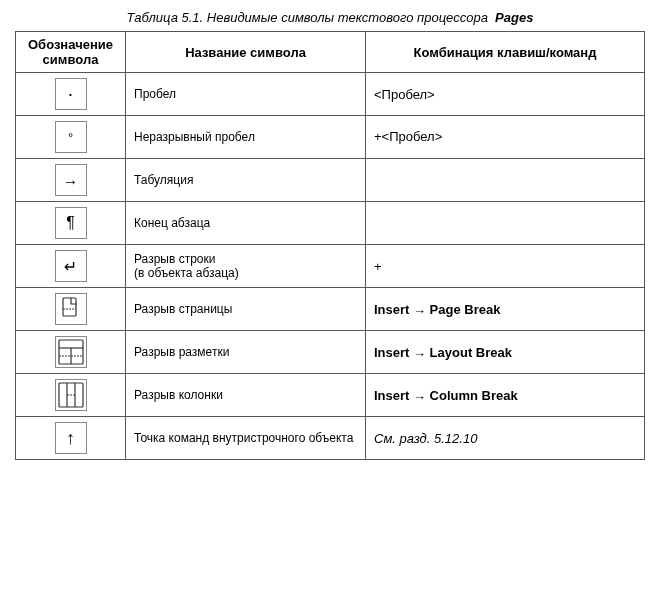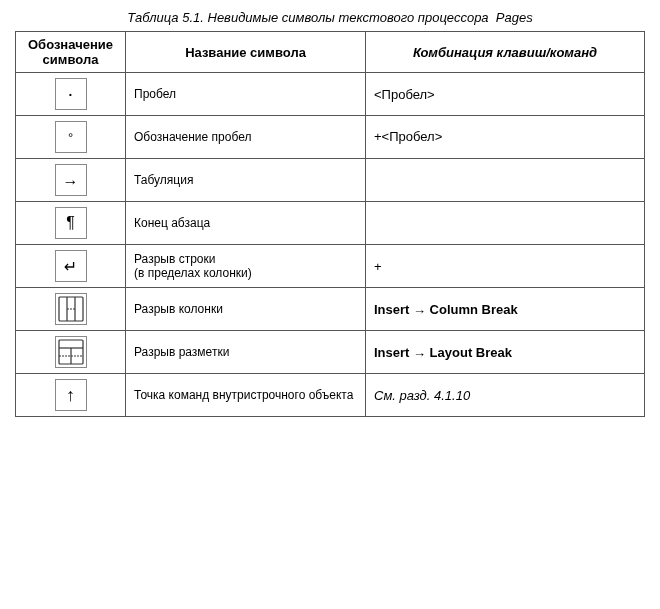--- a/index.html
+++ b/index.html
@@ -12,21 +12,21 @@
       padding: 10px 15px;
     }
     .table-title {
       text-align: center;
       font-size: 13px;
       margin-bottom: 6px;
       font-style: italic;
     }
     .table-title strong {
       font-style: italic;
-      font-weight: normal;
+      font-weight: bold;
     }
     table {
       width: 100%;
       border-collapse: collapse;
       border: 1px solid #000000;
     }
     th, td {
       border: 1px solid #555;
       padding: 5px 8px;
       vertical-align: middle;
@@ -39,21 +39,20 @@
     }
     .col-symbol {
       width: 110px;
       text-align: center;
     }
     .col-name {
       width: 240px;
     }
     .col-combo {
       width: auto;
-      font-style: italic;
     }
     .symbol-cell {
       text-align: center;
     }
     .symbol-box {
       display: inline-flex;
       align-items: center;
       justify-content: center;
       border: 1px solid #888;
       width: 32px;
@@ -87,69 +86,80 @@
         <td class="symbol-cell"><span class="symbol-box">
             <span style="font-size:8px;font-weight:bold;">•</span>
           </span></td>
         <td class="name-cell"><span>Пробел</span></td>
         <td><span>&lt;Пробел&gt;</span></td>
       </tr>
       <tr>
         <td class="symbol-cell"><span class="symbol-box">
             <span style="font-size:13px;">°</span>
           </span></td>
-        <td class="name-cell"><span>Обозначение пробел</span></td>
+        <td class="name-cell"><span>Неразрывный пробел</span></td>
         <td><span><option>+&lt;Пробел&gt;</option></span></td>
       </tr>
       <tr>
         <td class="symbol-cell"><span class="symbol-box">
             <span style="font-size:16px;">→</span>
           </span></td>
         <td class="name-cell"><span>Табуляция</span></td>
         <td><span><tab></tab></span></td>
       </tr>
       <tr>
         <td class="symbol-cell"><span class="symbol-box">
             <span style="font-size:16px;">¶</span>
           </span></td>
         <td class="name-cell"><span>Конец абзаца</span></td>
         <td><span><return></return></span></td>
       </tr>
       <tr>
         <td class="symbol-cell"><span class="symbol-box">
             <span style="font-size:16px;">↵</span>
           </span></td>
-        <td class="name-cell"><span>Разрыв строки</span><br><span>(в пределах колонки)</span></td>
+        <td class="name-cell"><span>Разрыв строки</span><br><span>(в объекта абзаца)</span></td>
         <td><span><shift>+<return></return></shift></span></td>
+      </tr>
+      <tr>
+        <td class="symbol-cell"><span class="symbol-box">
+        <svg width="20" height="24" viewBox="0 0 20 24" style="display:block;">
+          <rect x="2" y="1" width="13" height="18" rx="1" fill="none" stroke="#333" stroke-width="1.2"></rect>
+          <polyline points="10,1 10,7 16,7" fill="none" stroke="#333" stroke-width="1.2"></polyline>
+          <line x1="2" y1="12" x2="15" y2="12" stroke="#333" stroke-width="1" stroke-dasharray="2,1"></line>
+        </svg>
+      </span></td>
+        <td class="name-cell"><span>Разрыв страницы</span></td>
+        <td><strong>Insert → Page Break</strong></td>
+      </tr>
+      <tr>
+        <td class="symbol-cell"><span class="symbol-box">
+        <svg width="26" height="26" viewBox="0 0 26 26" style="display:block;">
+          <rect x="1" y="1" width="24" height="24" rx="1" fill="none" stroke="#333" stroke-width="1.2"></rect>
+          <line x1="1" y1="9" x2="25" y2="9" stroke="#333" stroke-width="1.2"></line>
+          <line x1="13" y1="9" x2="13" y2="25" stroke="#333" stroke-width="1.2"></line>
+          <line x1="1" y1="17" x2="25" y2="17" stroke="#333" stroke-width="1.2" stroke-dasharray="2,1"></line>
+        </svg>
+      </span></td>
+        <td class="name-cell"><span>Разрыв разметки</span></td>
+        <td><strong>Insert → Layout Break</strong></td>
       </tr>
       <tr>
         <td class="symbol-cell"><span class="symbol-box">
         <svg width="26" height="26" viewBox="0 0 26 26" style="display:block;">
           <rect x="1" y="1" width="24" height="24" rx="1" fill="none" stroke="#333" stroke-width="1.2"></rect>
           <line x1="9" y1="1" x2="9" y2="25" stroke="#333" stroke-width="1.2"></line>
           <line x1="17" y1="1" x2="17" y2="25" stroke="#333" stroke-width="1.2"></line>
           <line x1="9" y1="13" x2="17" y2="13" stroke="#333" stroke-width="1.2" stroke-dasharray="2,1"></line>
         </svg>
       </span></td>
         <td class="name-cell"><span>Разрыв колонки</span></td>
         <td><strong>Insert → Column Break</strong></td>
       </tr>
       <tr>
         <td class="symbol-cell"><span class="symbol-box">
-        <svg width="26" height="26" viewBox="0 0 26 26" style="display:block;">
-          <rect x="1" y="1" width="24" height="24" rx="1" fill="none" stroke="#333" stroke-width="1.2"></rect>
-          <line x1="1" y1="9" x2="25" y2="9" stroke="#333" stroke-width="1.2"></line>
-          <line x1="13" y1="9" x2="13" y2="25" stroke="#333" stroke-width="1.2"></line>
-          <line x1="1" y1="17" x2="25" y2="17" stroke="#333" stroke-width="1.2" stroke-dasharray="2,1"></line>
-        </svg>
-      </span></td>
-        <td class="name-cell"><span>Разрыв разметки</span></td>
-        <td><strong>Insert → Layout Break</strong></td>
-      </tr>
-      <tr>
-        <td class="symbol-cell"><span class="symbol-box">
             <span style="font-size:18px;">↑</span>
           </span></td>
         <td class="name-cell"><span>Точка команд внутристрочного объекта</span></td>
-        <td><em>См. разд. 4.1.10</em></td>
+        <td><em>См. разд. 5.12.10</em></td>
       </tr>
     </tbody>
 </table>
 
 </body></html>

